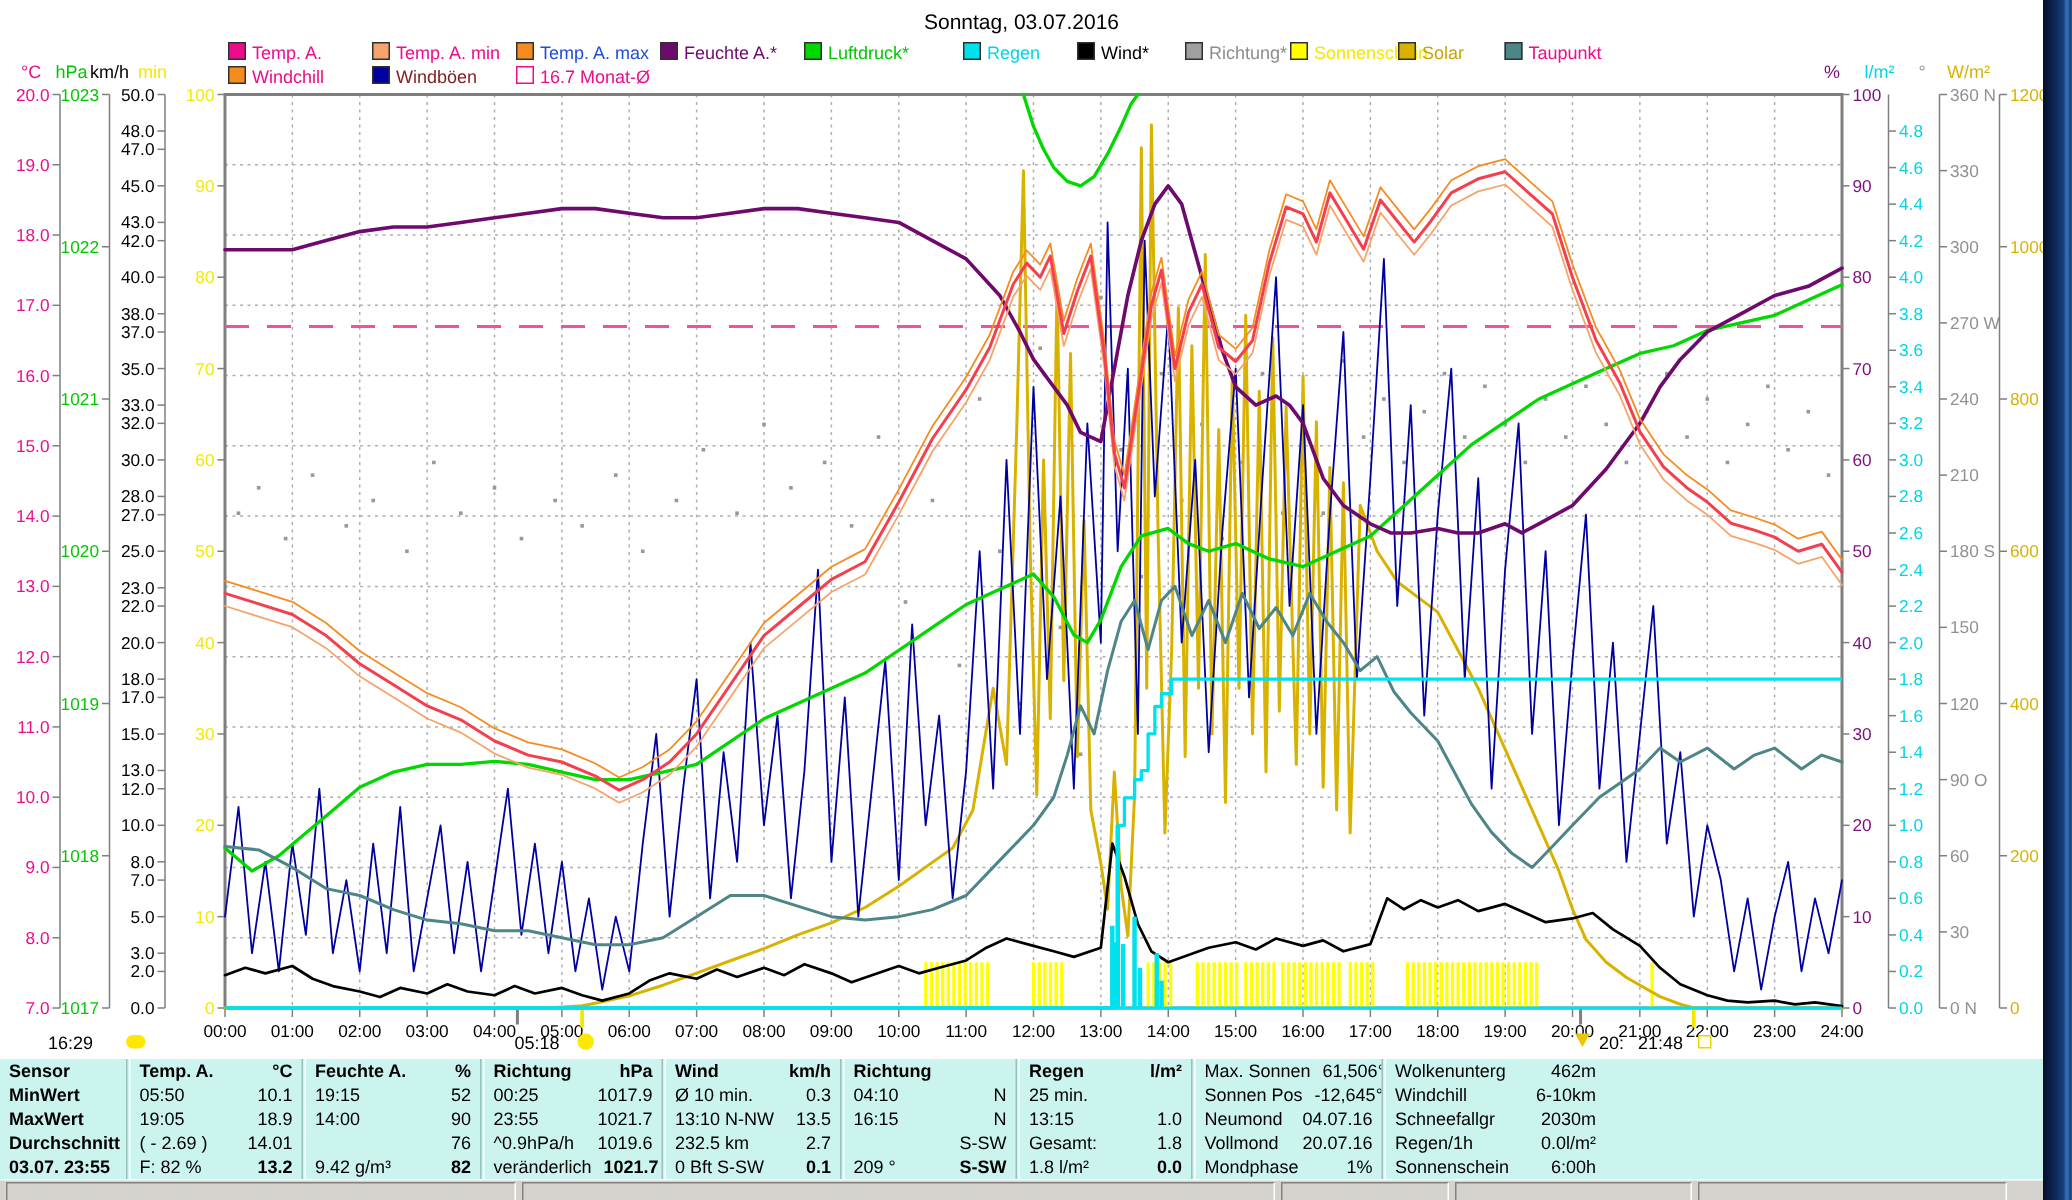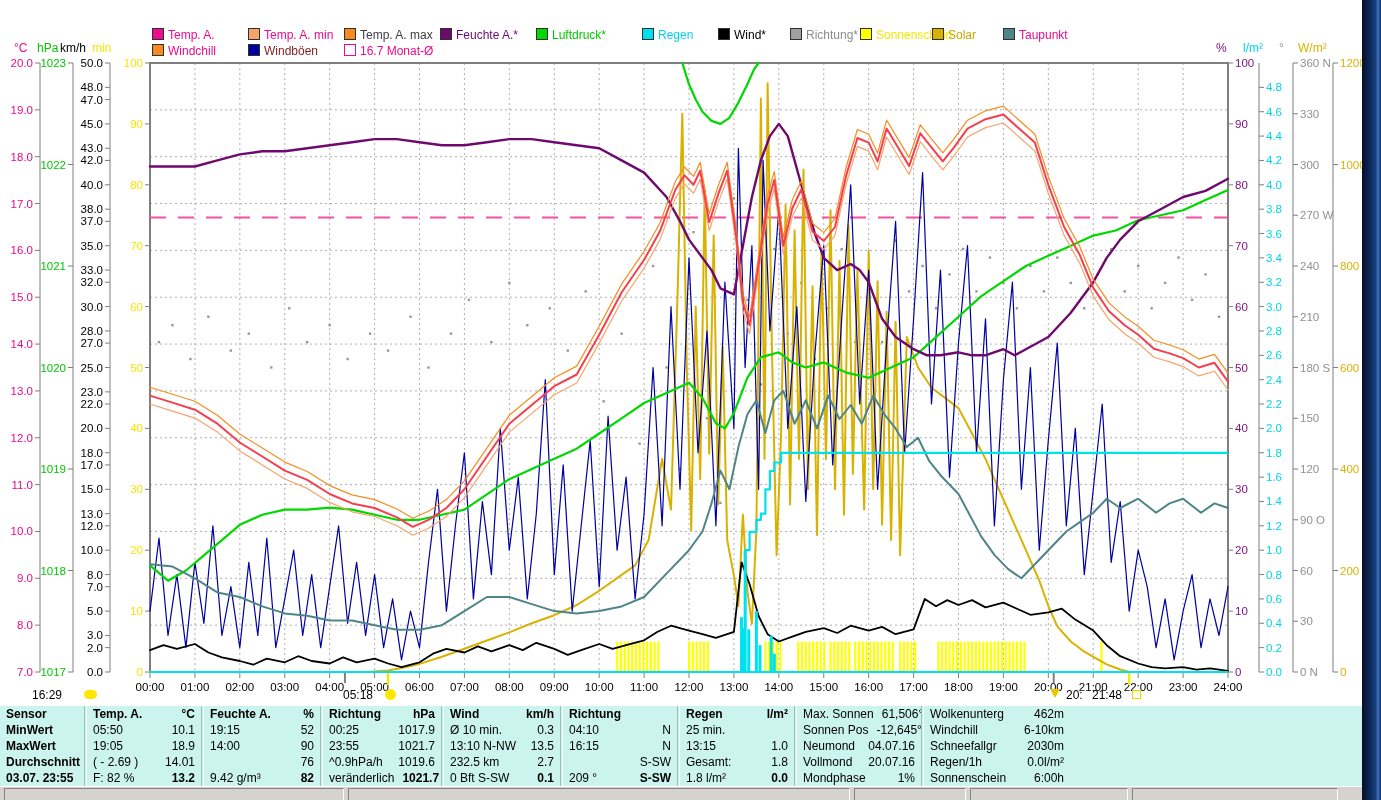--- a/index.html
+++ b/index.html
@@ -29,24 +29,25 @@
   .bold{font-weight:bold;}
   .sep{width:3px;border-left:1px solid #97C2BB;border-right:1px solid #FFFFFF;box-sizing:border-box;}
   #statusbar{position:absolute;left:0;top:786px;width:1362px;height:14px;background:#D6D3CE;border-top:1px solid #FFFFFF;display:flex;gap:4px;padding-left:4px;box-sizing:border-box;}
   .sb-seg{height:11px;margin-top:1px;background:#D6D3CE;border:1px solid;border-color:#838383 #FFFFFF #FFFFFF #838383;}
 </style>
 </head>
 <body>
 
 <div id="desktop">
   <div id="app">
+    <div id="chart-title">Sonntag, 03.07.2016</div>
     <div id="legend">
         <div class="lg-item" style="left: 152px; top: 28px; color: rgb(236, 12, 140);"><span class="lg-box" style="background: rgb(236, 12, 140);"></span>Temp. A.</div>
         <div class="lg-item" style="left: 248px; top: 28px; color: rgb(236, 12, 140);"><span class="lg-box" style="background: rgb(246, 164, 107);"></span>Temp. A. min</div>
-        <div class="lg-item" style="left: 344px; top: 28px; color: #404040;"><span class="lg-box" style="background: rgb(246, 140, 31);"></span>Temp. A. max</div>
+        <div class="lg-item" style="left: 344px; top: 28px; color: #1d4ed8;"><span class="lg-box" style="background: rgb(246, 140, 31);"></span>Temp. A. max</div>
         <div class="lg-item" style="left: 440px; top: 28px; color: rgb(110, 10, 110);"><span class="lg-box" style="background: rgb(110, 10, 110);"></span>Feuchte A.*</div>
         <div class="lg-item" style="left: 536px; top: 28px; color: rgb(0, 200, 0);"><span class="lg-box" style="background: rgb(0, 216, 0);"></span>Luftdruck*</div>
         <div class="lg-item" style="left: 642px; top: 28px; color: rgb(0, 213, 232);"><span class="lg-box" style="background: rgb(0, 225, 238);"></span>Regen</div>
         <div class="lg-item" style="left: 718px; top: 28px; color: rgb(0, 0, 0);"><span class="lg-box" style="background: rgb(0, 0, 0);"></span>Wind*</div>
         <div class="lg-item" style="left: 790px; top: 28px; color: rgb(140, 140, 140); text-align: center;"><span class="lg-box" style="background: rgb(160, 160, 160);"></span>Richtung*</div>
         <div class="lg-item" style="left: 860px; top: 28px; color: rgb(245, 232, 0);"><span class="lg-box" style="background: rgb(255, 255, 0);"></span>Sonnenschein</div>
         <div class="lg-item" style="left: 932px; top: 28px; color: rgb(200, 164, 0);"><span class="lg-box" style="background: rgb(217, 178, 0);"></span>Solar</div>
         <div class="lg-item" style="left: 1003px; top: 28px; color: rgb(236, 12, 140);"><span class="lg-box" style="background: rgb(78, 133, 135);"></span>Taupunkt</div>
         <div class="lg-item" style="left: 152px; top: 44px; color: rgb(236, 12, 140);"><span class="lg-box" style="background: rgb(246, 140, 31);"></span>Windchill</div>
         <div class="lg-item" style="left: 248px; top: 44px; color: #7f1d1d;"><span class="lg-box" style="background: rgb(0, 0, 160);"></span>Windböen</div>

